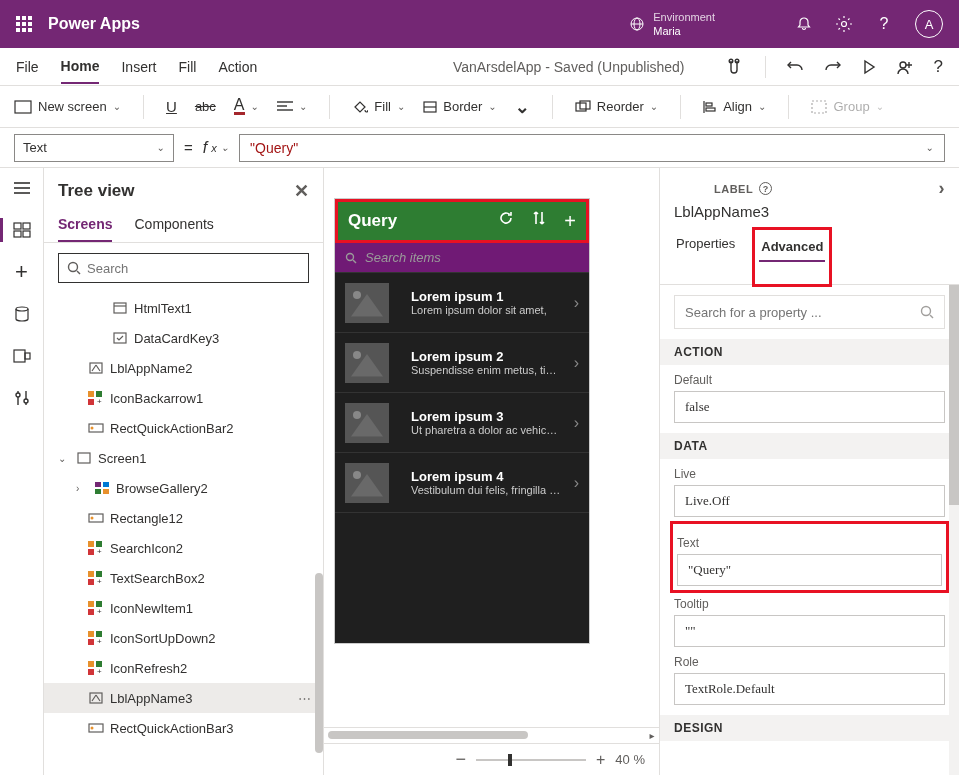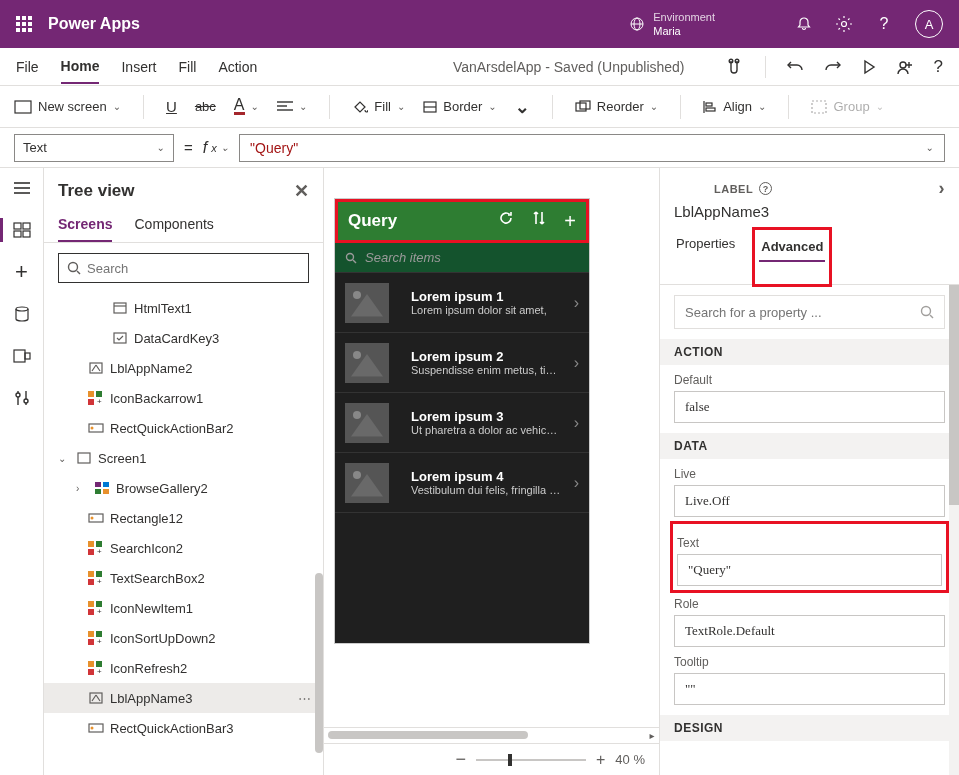--- a/index.html
+++ b/index.html
@@ -62,21 +62,21 @@
 .tree-scroll { position:absolute; right:0; top:280px; width:8px; height:180px; background:#c8c6c4; border-radius:4px; }
 .ticon { width:16px; height:16px; display:flex; align-items:center; justify-content:center; font-size:12px; }
 
 
 .canvaswrap { flex:1; background:#fff; position:relative; display:flex; flex-direction:column; }
 .canvas { flex:1; display:flex; align-items:flex-start; justify-content:flex-start; padding:30px 0 0 10px; position:relative; }
 .phone { width:256px; background:#1f1f1f; border:1px solid #ccc; }
 .phone-head { background:#2e7d32; height:44px; display:flex; align-items:center; padding:0 10px; gap:14px; border:3px solid #e81123; border-right:3px solid #e81123; }
 .phone-head .title { color:#fff; font-size:17px; font-weight:600; flex:0 0 60px; }
 .phone-head .hicons { margin-left:auto; display:flex; gap:18px; color:#fff; }
-.phone-search { background:#14532d; height:30px; display:flex; align-items:center; padding:0 10px; gap:8px; color:#9a9a9a; font-style:italic; font-size:13px; border-bottom:1px solid #333; }
+.phone-search { background:#701a75; height:30px; display:flex; align-items:center; padding:0 10px; gap:8px; color:#9a9a9a; font-style:italic; font-size:13px; border-bottom:1px solid #333; }
 .gal-item { display:flex; align-items:center; height:60px; padding:0 10px; gap:10px; border-bottom:1px solid #333; }
 .thumb { width:44px; height:40px; background:#555; position:relative; }
 .thumb::before { content:""; position:absolute; inset:6px; background:#777; clip-path: polygon(50% 20%, 100% 100%, 0 100%); opacity:.6; }
 .thumb::after { content:""; position:absolute; top:8px; left:8px; width:8px; height:8px; border-radius:50%; background:#888; }
 .gal-text { color:#fff; font-size:12px; overflow:hidden;margin-left:12px; }
 .gal-text .t1 { font-weight:600; font-size:13px; }
 .gal-text .t2 { font-size:11px; color:#ccc; white-space:nowrap; overflow:hidden; text-overflow:ellipsis; max-width:150px; }
 .gal-chev { margin-left:auto; color:#888; font-size:16px; }
 .canvas-scroll { height:16px; border-top:1px solid #e1dfdd; position:relative; }
 .canvas-scroll .thumb-h { position:absolute; left:4px; top:3px; height:8px; width:200px; background:#c8c6c4; border-radius:4px; }
@@ -617,27 +617,27 @@
       <div class="section-lbl">DATA</div>
       <div class="field-block">
         <div class="field-lbl">Live</div>
         <div class="field-val">Live.Off</div>
       </div>
       <div class="field-block hl">
         <div class="field-lbl">Text</div>
         <div class="field-val">"Query"</div>
       </div>
       <div class="field-block">
+        <div class="field-lbl">Tooltip</div>
+        <div class="field-val">""</div>
+      </div>
+      <div class="field-block">
         <div class="field-lbl">Role</div>
         <div class="field-val">TextRole.Default</div>
       </div>
-      <div class="field-block">
-        <div class="field-lbl">Tooltip</div>
-        <div class="field-val">""</div>
-      </div>
       <div class="section-lbl">DESIGN</div>
     </div>
     <div class="rpanel-scroll">
           <div class="th"></div>
         </div>
     </div>
   </div>
 </div>
 
 </body></html>

